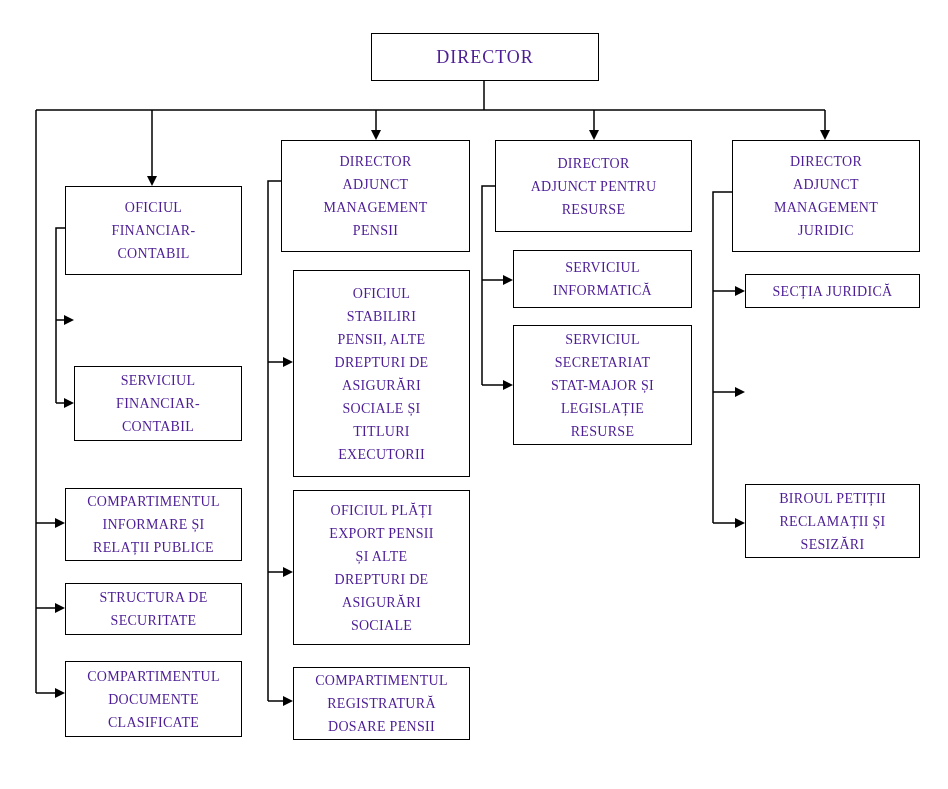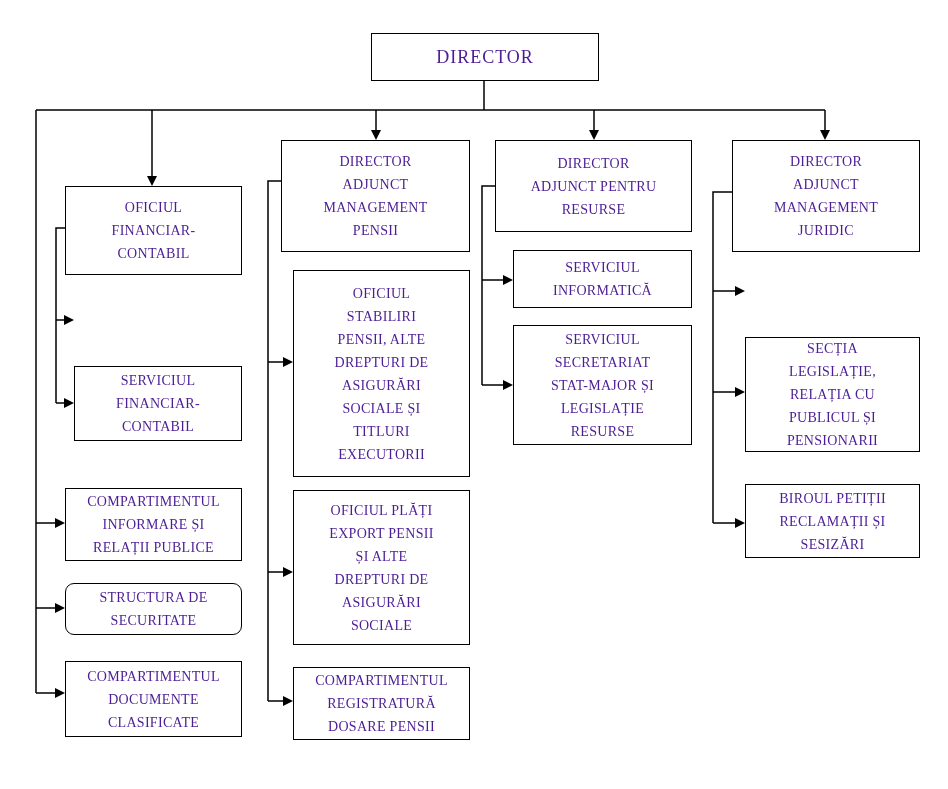--- a/index.html
+++ b/index.html
@@ -43,21 +43,21 @@
   svg.wires polygon{
     fill:#000000;
     stroke:none;
   }
   
   #b-director            {left:371px;top:33px; width:228px;height:48px;}
   #b-oficiul-financiar   {left:65px; top:186px;width:177px;height:89px;}
   #b-sectia-evidenta     {left:74px; top:295px;width:168px;height:52px;}
   #b-serviciul-financiar {left:74px; top:366px;width:168px;height:75px;}
   #b-comp-informare      {left:65px; top:488px;width:177px;height:73px;}
-  #b-structura-securitate{left:65px; top:583px;width:177px;height:52px;border-radius:9px;}
+  #b-structura-securitate{left:65px; top:583px;width:177px;height:52px;}
   #b-comp-documente      {left:65px; top:661px;width:177px;height:76px;}
   #b-dir-adj-pensii      {left:281px;top:140px;width:189px;height:112px;}
   #b-oficiul-stabiliri   {left:293px;top:270px;width:177px;height:207px;}
   #b-oficiul-plati       {left:293px;top:490px;width:177px;height:155px;}
   #b-comp-registratura   {left:293px;top:667px;width:177px;height:73px;}
   #b-dir-adj-resurse     {left:495px;top:140px;width:197px;height:92px;}
   #b-serviciul-informatica{left:513px;top:250px;width:179px;height:58px;}
   #b-serviciul-secretariat{left:513px;top:325px;width:179px;height:120px;}
   #b-dir-adj-juridic     {left:732px;top:140px;width:188px;height:112px;}
   #b-sectia-juridica     {left:745px;top:274px;width:175px;height:34px;}
@@ -177,24 +177,20 @@
 SECRETARIAT
 STAT-MAJOR ȘI
 LEGISLAȚIE
 RESURSE</div>
 
   <div class="node" id="b-dir-adj-juridic">DIRECTOR
 ADJUNCT
 MANAGEMENT
 JURIDIC</div>
 
+  <div class="node" id="b-sectia-juridica">SECȚIA JURIDICĂ</div>
 
-  <div class="node" id="b-sectia-legislatie">SECȚIA
-LEGISLAȚIE,
-RELAȚIA CU
-PUBLICUL ȘI
-PENSIONARII</div>
 
   <div class="node" id="b-biroul-petitii">BIROUL PETIȚII
 RECLAMAȚII ȘI
 SESIZĂRI</div>
 
 </div>
 
 </body></html>

